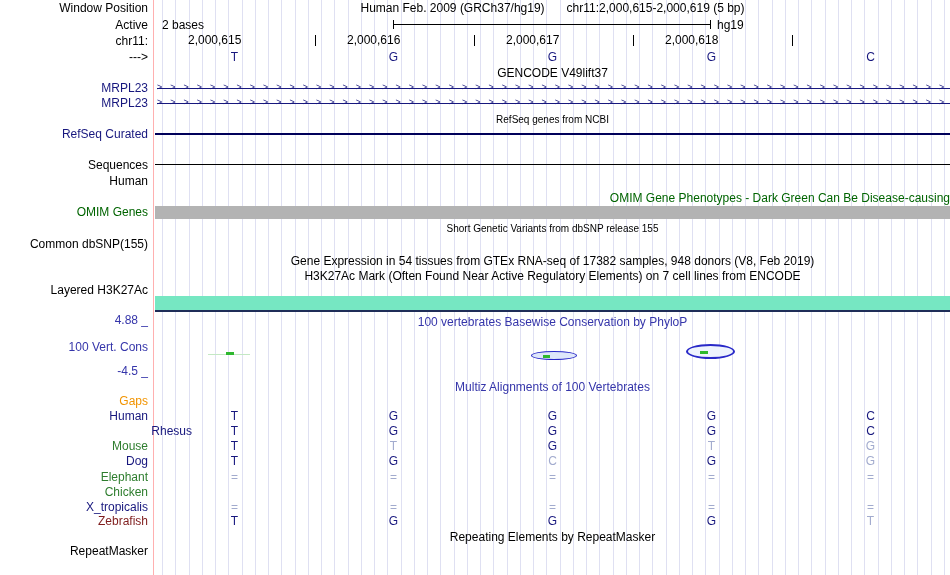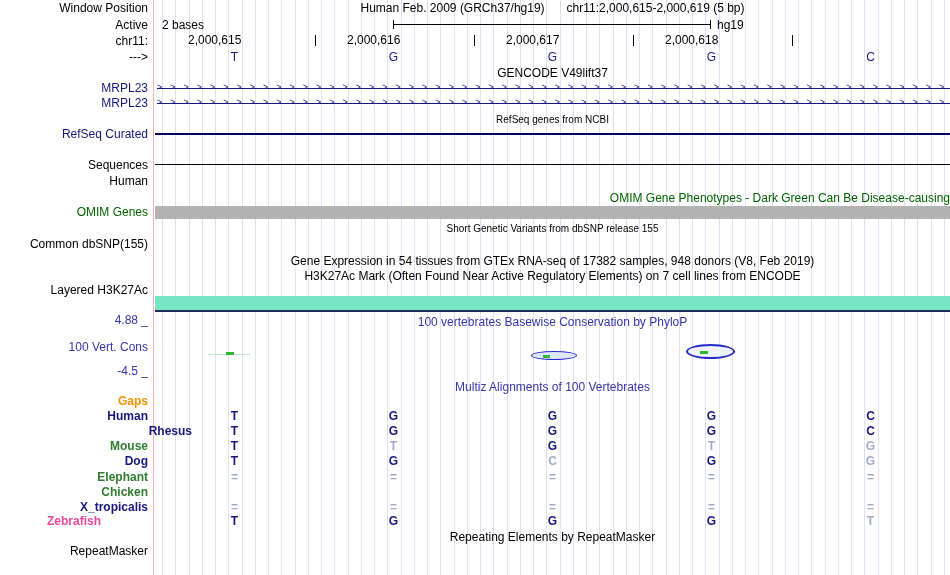--- a/index.html
+++ b/index.html
@@ -21,21 +21,21 @@
   .bcell{position:absolute;top:0;width:159px;text-align:center;height:15px;line-height:15px;}
   #ruler-bases{position:absolute;left:0;top:49px;width:950px;height:16px;color:#17177e;}
   #ruler-bases .bcell{height:16px;line-height:16px;}
   .gene-row{position:absolute;left:155px;width:795px;height:14px;overflow:hidden;}
   .gene-line{position:absolute;left:2px;right:0;top:7px;height:1px;background:#17177e;}
   .arrow-text{position:absolute;left:2px;top:0;height:14px;line-height:13px;font-size:9px;
     letter-spacing:8px;color:#17177e;white-space:nowrap;}
   .scale-line{position:absolute;top:24px;height:1px;background:#000;}
   .scale-tick{position:absolute;top:20px;width:1px;height:9px;background:#000;}
   .bar{position:absolute;left:155px;width:795px;}
-  .mz-row{position:absolute;left:0;width:784px;height:15px;font-weight:bold;}
+  .mz-row{position:absolute;left:0;width:784px;height:15px;}
   .mz-label{position:absolute;left:0;top:0;width:148px;text-align:right;height:15px;line-height:15px;white-space:nowrap;}
   .cons-ellipse{position:absolute;border-radius:50%;}
   .cons-dash{position:absolute;}
 </style>
 </head>
 <body>
 
 <div class="browser">
   <div class="grid-bg"></div>
   <div class="guide"></div>
@@ -169,21 +169,21 @@
       </div>
       <div class="mz-row" style="top: 500px;">
         <div class="mz-label" style="color: rgb(23, 23, 126);">X_tropicalis</div>
         <div class="bcell" style="left: 155px; color: rgb(162, 171, 206);">=</div>
         <div class="bcell" style="left: 314px; color: rgb(162, 171, 206);">=</div>
         <div class="bcell" style="left: 473px; color: rgb(162, 171, 206);">=</div>
         <div class="bcell" style="left: 632px; color: rgb(162, 171, 206);">=</div>
         <div class="bcell" style="left: 791px; color: rgb(162, 171, 206);">=</div>
       </div>
       <div class="mz-row" style="top: 514px;">
-        <div class="mz-label" style="color: #ec4899; text-align: center;">Zebrafish</div>
+        <div class="mz-label" style="color: #7f1d1d;">Zebrafish</div>
         <div class="bcell" style="left: 155px; color: rgb(23, 23, 126);">T</div>
         <div class="bcell" style="left: 314px; color: rgb(23, 23, 126);">G</div>
         <div class="bcell" style="left: 473px; color: rgb(23, 23, 126);">G</div>
         <div class="bcell" style="left: 632px; color: rgb(23, 23, 126);">G</div>
         <div class="bcell" style="left: 791px; color: rgb(162, 171, 206);">T</div>
       </div>
     </div>
 
   <div class="ctitle" style="top:530px">Repeating Elements by RepeatMasker</div>
   <div class="llabel" style="top:544px">RepeatMasker</div>

